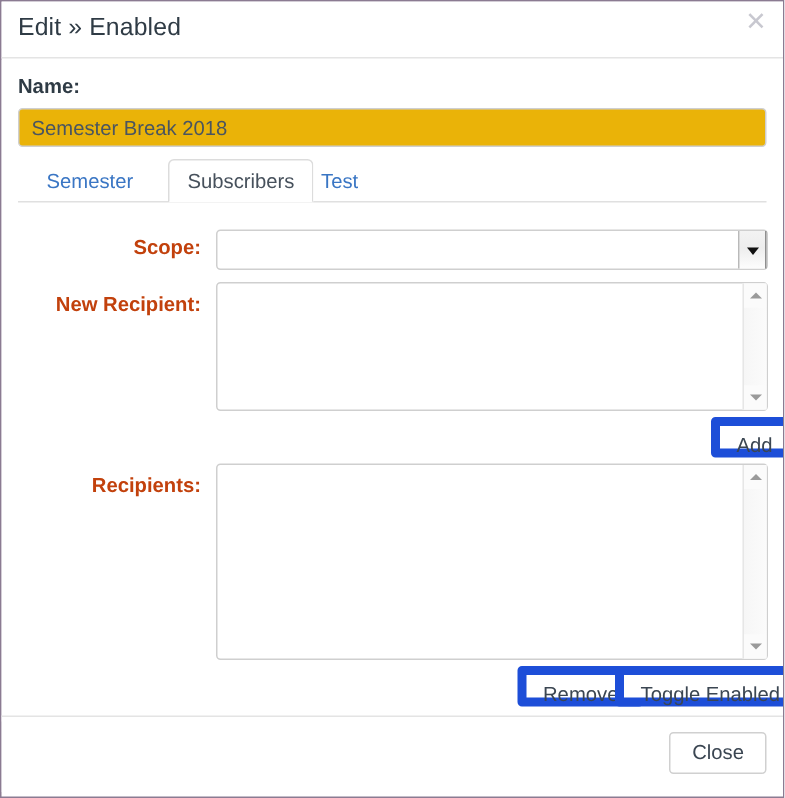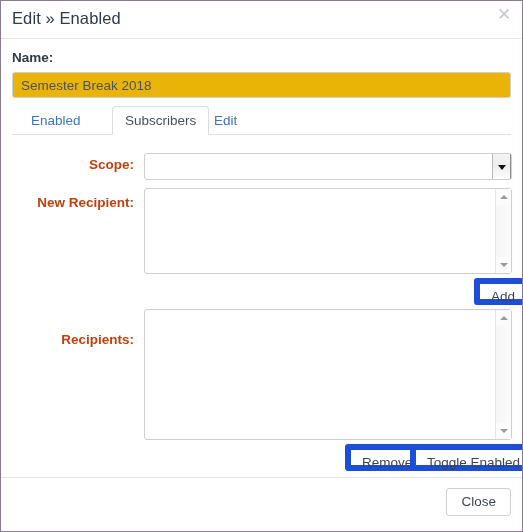--- a/index.html
+++ b/index.html
@@ -298,23 +298,23 @@
     <div class="dlg-close">✕</div>
   </div>
 
   <div class="dlg-body">
 
     <div class="name-label">Name:</div>
     <input class="name-input" type="text" value="Semester Break 2018" style="">
 
     <div class="tabs">
       <div class="tabs-rule"></div>
-      <div class="tab" id="tab0" style="left: 6px;">Enabled</div>
+      <div class="tab" id="tab0" style="left: 6px;">Semester</div>
       <div class="tab active" id="tab1" style="left: 76px; margin-left: 24px;">Subscribers</div>
-      <div class="tab" id="tab2" style="left: 189px;">Edit</div>
+      <div class="tab" id="tab2" style="left: 189px;">Test</div>
     </div>
 
     <div class="field-label" style="left:11px; top:117px; width:122px;">Scope:</div>
     <div class="scope-wrap">
       <div class="scope-value"></div>
       <div class="scope-arrow-btn">
         <div class="scope-arrow-glyph"></div>
       </div>
     </div>
 
@@ -327,21 +327,21 @@
             <div class="sb-tri"></div>
           </div>
         <div class="sb-btn down">
             <div class="sb-tri"></div>
           </div>
       </div>
     </div>
 
     <div class="btn" style="left:473px; top:238px;">Add</div>
 
-    <div class="field-label" style="left:11px; top:276px; width:122px;margin-top:16px;">Recipients:</div>
+    <div class="field-label" style="left:11px; top:276px; width:122px;">Recipients:</div>
     <div class="ta-wrap" style="left:143px; top:269px; width:368px; height:131px;">
       <div class="ta-inner"></div>
       <div class="scrollbar">
         <div class="sb-track"></div>
         <div class="sb-btn up">
             <div class="sb-tri"></div>
           </div>
         <div class="sb-btn down">
             <div class="sb-tri"></div>
           </div>

